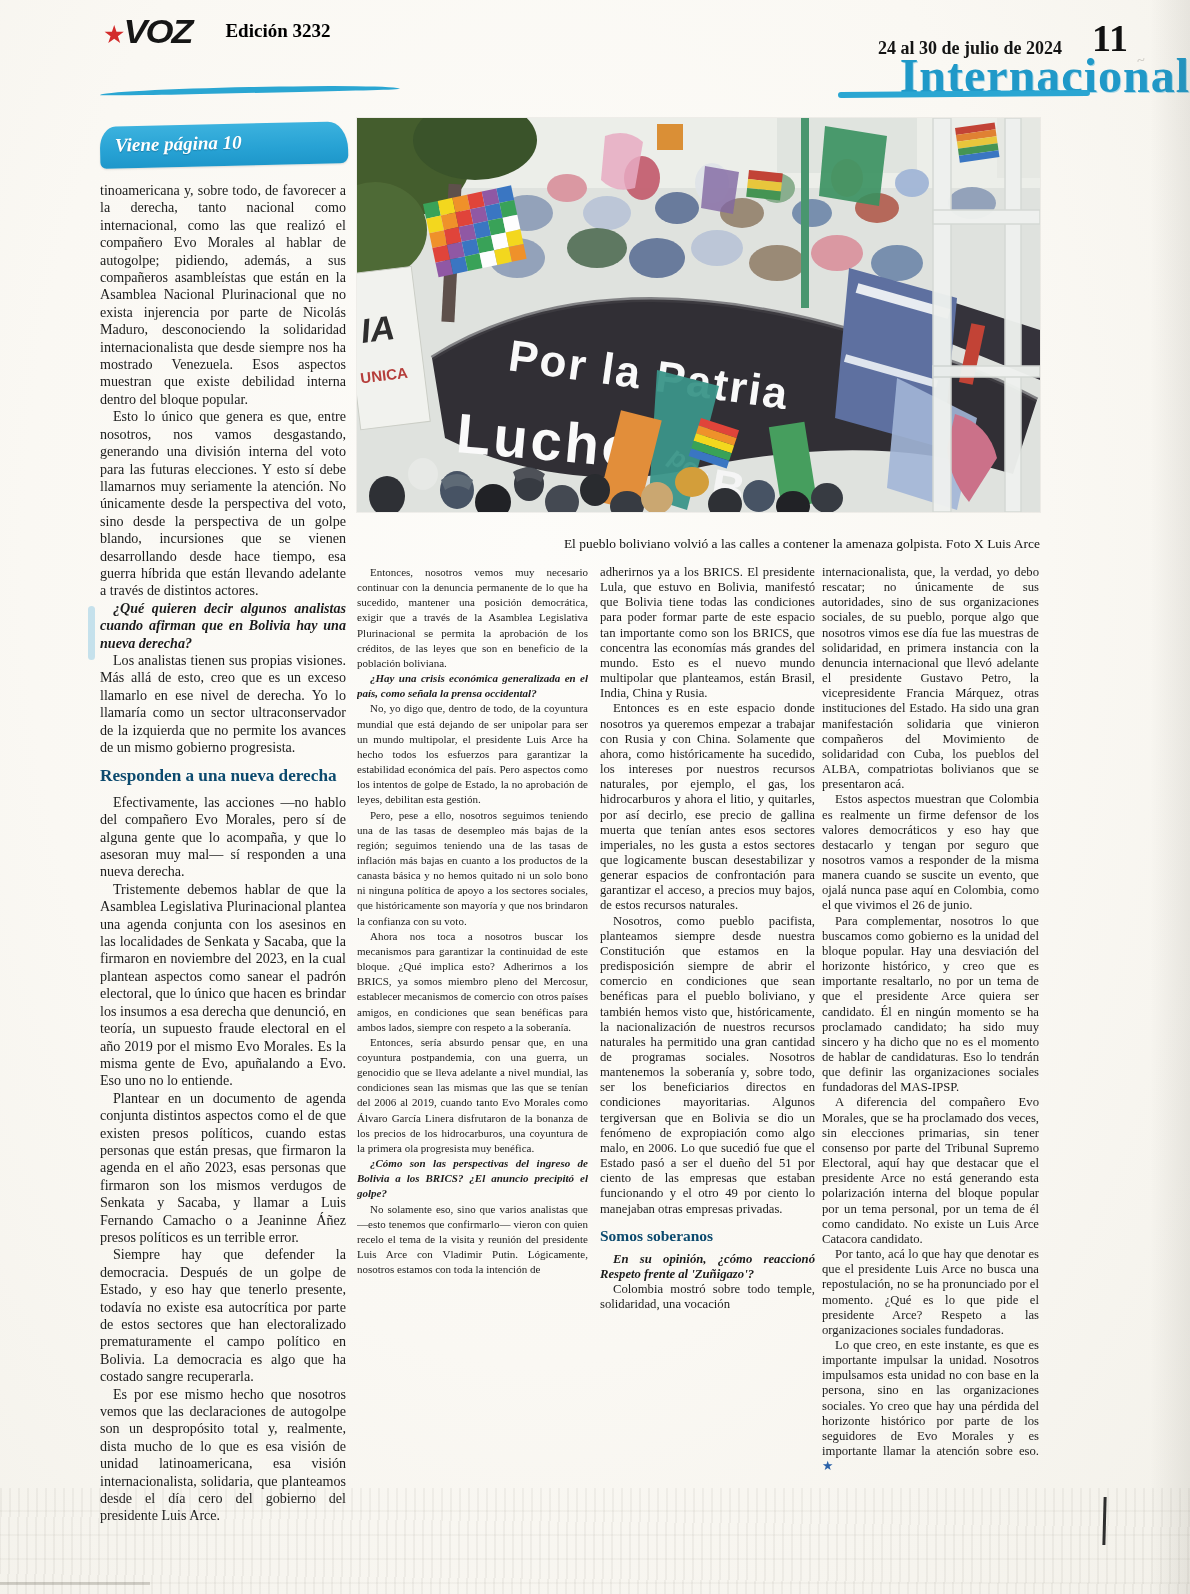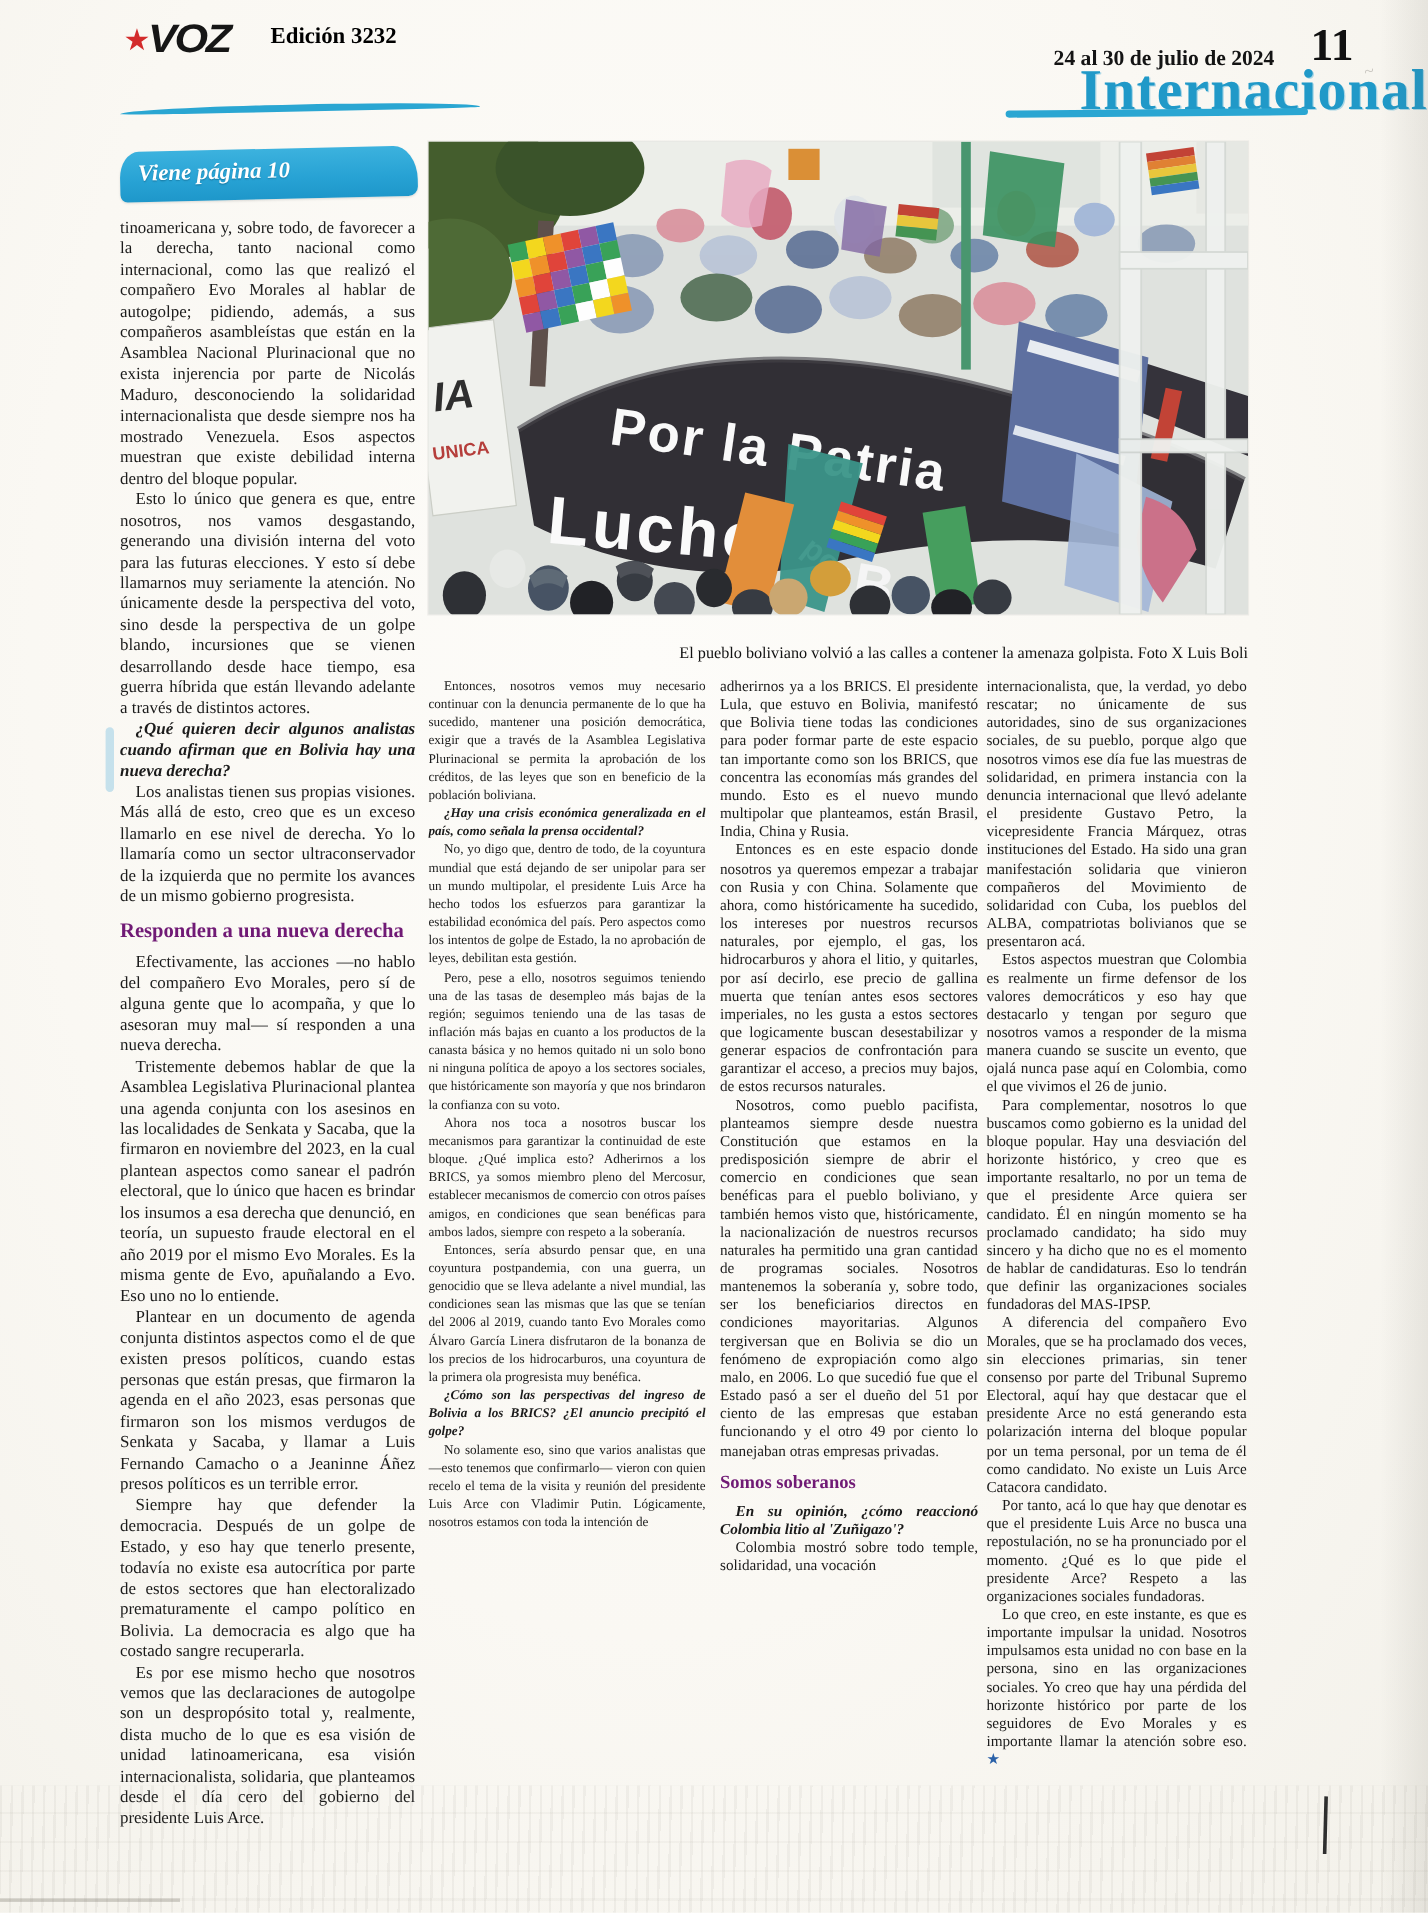--- a/index.html
+++ b/index.html
@@ -43,21 +43,21 @@
     font-size:13.5px;color:#121212;}
   
   .col{position:absolute;overflow:hidden;text-align:justify;}
   .col-0{left:100px;top:182px;width:246px;height:1396px;font-size:14.1px;line-height:17.4px;}
   .col-1{left:357px;top:565px;width:231px;height:1016px;font-size:11px;line-height:15.15px;}
   .col-2{left:600px;top:565px;width:215px;height:1016px;font-size:12.7px;line-height:15.15px;}
   .col-3{left:822px;top:565px;width:217px;height:1016px;font-size:12.7px;line-height:15.15px;}
   .blk{margin:0;text-indent:13px;}
   .blk.pc{text-indent:0;}
   .blk.q{font-weight:bold;font-style:italic;}
-  .blk.h{color:#701a75;font-weight:bold;text-indent:0;font-size:1.22em;margin:11px 0 9px;}
+  .blk.h{color:#0c4a6e;font-weight:bold;text-indent:0;font-size:1.22em;margin:11px 0 9px;}
   .endstar{color:#2a61a8;font-style:normal;}
   
   .edge-right{position:absolute;right:0;top:0;width:40px;height:1594px;
     background:linear-gradient(90deg,rgba(0,0,0,0),rgba(90,85,75,.10));}
   .bottom-band{position:absolute;left:0;top:1488px;width:1190px;height:106px;
     background:
      repeating-linear-gradient(91deg, rgba(110,105,95,.07) 0 2px, transparent 2px 9px),
      repeating-linear-gradient(180deg, transparent 0 22px, rgba(120,115,100,.05) 22px 24px);}
   .tick{position:absolute;left:1103px;top:1497px;width:3px;height:48px;background:#2e2e2e;transform:rotate(1.5deg);}
   .smudge-blue{position:absolute;left:88px;top:606px;width:7px;height:54px;border-radius:4px;
@@ -230,21 +230,21 @@
         <ellipse cx="402" cy="378" rx="16" ry="16" fill="#3d4a5c"></ellipse>
         <ellipse cx="436" cy="388" rx="17" ry="15" fill="#15161a"></ellipse>
         <ellipse cx="470" cy="380" rx="16" ry="15" fill="#2c3038"></ellipse>
         <path d="M84 362 Q100 350 116 362 L112 372 Q100 364 88 372 Z" fill="#56626f"></path>
         <path d="M156 354 Q172 344 188 356 L184 364 Q172 356 160 364 Z" fill="#44484f"></path>
       </g>
 
       <rect x="0" y="0" width="683" height="394" fill="#f4efe6" opacity="0.06"></rect>
     </svg>
   </figure>
-  <div class="caption">El pueblo boliviano volvió a las calles a contener la amenaza golpista. Foto X Luis Boli</div>
+  <div class="caption">El pueblo boliviano volvió a las calles a contener la amenaza golpista. Foto X Luis Arce</div>
 
   <div class="col col-0">
       <p class="blk pc">tinoamericana y, sobre todo, de favorecer a la derecha, tanto nacional como internacional, como las que realizó el compañero Evo Morales al hablar de autogolpe; pidiendo, además, a sus compañeros asambleístas que están en la Asamblea Nacional Plurinacional que no exista injerencia por parte de Nicolás Maduro, desconociendo la solidaridad internacionalista que desde siempre nos ha mostrado Venezuela. Esos aspectos muestran que existe debilidad interna dentro del bloque popular.</p>
       <p class="blk p">Esto lo único que genera es que, entre nosotros, nos vamos desgastando, generando una división interna del voto para las futuras elecciones. Y esto sí debe llamarnos muy seriamente la atención. No únicamente desde la perspectiva del voto, sino desde la perspectiva de un golpe blando, incursiones que se vienen desarrollando desde hace tiempo, esa guerra híbrida que están llevando adelante a través de distintos actores.</p>
       <p class="blk q">¿Qué quieren decir algunos analistas cuando afirman que en Bolivia hay una nueva derecha?</p>
       <p class="blk p">Los analistas tienen sus propias visiones. Más allá de esto, creo que es un exceso llamarlo en ese nivel de derecha. Yo lo llamaría como un sector ultraconservador de la izquierda que no permite los avances de un mismo gobierno progresista.</p>
       <p class="blk h">Responden a una nueva derecha</p>
       <p class="blk p">Efectivamente, las acciones —no hablo del compañero Evo Morales, pero sí de alguna gente que lo acompaña, y que lo asesoran muy mal— sí responden a una nueva derecha.</p>
       <p class="blk p">Tristemente debemos hablar de que la Asamblea Legislativa Plurinacional plantea una agenda conjunta con los asesinos en las localidades de Senkata y Sacaba, que la firmaron en noviembre del 2023, en la cual plantean aspectos como sanear el padrón electoral, que lo único que hacen es brindar los insumos a esa derecha que denunció, en teoría, un supuesto fraude electoral en el año 2019 por el mismo Evo Morales. Es la misma gente de Evo, apuñalando a Evo. Eso uno no lo entiende.</p>
       <p class="blk p">Plantear en un documento de agenda conjunta distintos aspectos como el de que existen presos políticos, cuando estas personas que están presas, que firmaron la agenda en el año 2023, esas personas que firmaron son los mismos verdugos de Senkata y Sacaba, y llamar a Luis Fernando Camacho o a Jeaninne Áñez presos políticos es un terrible error.</p>
@@ -259,21 +259,21 @@
       <p class="blk p">Ahora nos toca a nosotros buscar los mecanismos para garantizar la continuidad de este bloque. ¿Qué implica esto? Adherirnos a los BRICS, ya somos miembro pleno del Mercosur, establecer mecanismos de comercio con otros países amigos, en condiciones que sean benéficas para ambos lados, siempre con respeto a la soberanía.</p>
       <p class="blk p">Entonces, sería absurdo pensar que, en una coyuntura postpandemia, con una guerra, un genocidio que se lleva adelante a nivel mundial, las condiciones sean las mismas que las que se tenían del 2006 al 2019, cuando tanto Evo Morales como Álvaro García Linera disfrutaron de la bonanza de los precios de los hidrocarburos, una coyuntura de la primera ola progresista muy benéfica.</p>
       <p class="blk q">¿Cómo son las perspectivas del ingreso de Bolivia a los BRICS? ¿El anuncio precipitó el golpe?</p>
       <p class="blk p">No solamente eso, sino que varios analistas que —esto tenemos que confirmarlo— vieron con quien recelo el tema de la visita y reunión del presidente Luis Arce con Vladimir Putin. Lógicamente, nosotros estamos con toda la intención de</p>
     </div>
   <div class="col col-2">
       <p class="blk pc">adherirnos ya a los BRICS. El presidente Lula, que estuvo en Bolivia, manifestó que Bolivia tiene todas las condiciones para poder formar parte de este espacio tan importante como son los BRICS, que concentra las economías más grandes del mundo. Esto es el nuevo mundo multipolar que planteamos, están Brasil, India, China y Rusia.</p>
       <p class="blk p">Entonces es en este espacio donde nosotros ya queremos empezar a trabajar con Rusia y con China. Solamente que ahora, como históricamente ha sucedido, los intereses por nuestros recursos naturales, por ejemplo, el gas, los hidrocarburos y ahora el litio, y quitarles, por así decirlo, ese precio de gallina muerta que tenían antes esos sectores imperiales, no les gusta a estos sectores que logicamente buscan desestabilizar y generar espacios de confrontación para garantizar el acceso, a precios muy bajos, de estos recursos naturales.</p>
       <p class="blk p">Nosotros, como pueblo pacifista, planteamos siempre desde nuestra Constitución que estamos en la predisposición siempre de abrir el comercio en condiciones que sean benéficas para el pueblo boliviano, y también hemos visto que, históricamente, la nacionalización de nuestros recursos naturales ha permitido una gran cantidad de programas sociales. Nosotros mantenemos la soberanía y, sobre todo, ser los beneficiarios directos en condiciones mayoritarias. Algunos tergiversan que en Bolivia se dio un fenómeno de expropiación como algo malo, en 2006. Lo que sucedió fue que el Estado pasó a ser el dueño del 51 por ciento de las empresas que estaban funcionando y el otro 49 por ciento lo manejaban otras empresas privadas.</p>
       <p class="blk h">Somos soberanos</p>
-      <p class="blk q">En su opinión, ¿cómo reaccionó Colombia litio al 'Zuñigazo'?</p>
+      <p class="blk q">En su opinión, ¿cómo reaccionó Respeto frente al 'Zuñigazo'?</p>
       <p class="blk p">Colombia mostró sobre todo temple, solidaridad, una vocación</p>
     </div>
   <div class="col col-3">
       <p class="blk pc">internacionalista, que, la verdad, yo debo rescatar; no únicamente de sus autoridades, sino de sus organizaciones sociales, de su pueblo, porque algo que nosotros vimos ese día fue las muestras de solidaridad, en primera instancia con la denuncia internacional que llevó adelante el presidente Gustavo Petro, la vicepresidente Francia Márquez, otras instituciones del Estado. Ha sido una gran manifestación solidaria que vinieron compañeros del Movimiento de solidaridad con Cuba, los pueblos del ALBA, compatriotas bolivianos que se presentaron acá.</p>
       <p class="blk p">Estos aspectos muestran que Colombia es realmente un firme defensor de los valores democráticos y eso hay que destacarlo y tengan por seguro que nosotros vamos a responder de la misma manera cuando se suscite un evento, que ojalá nunca pase aquí en Colombia, como el que vivimos el 26 de junio.</p>
       <p class="blk p">Para complementar, nosotros lo que buscamos como gobierno es la unidad del bloque popular. Hay una desviación del horizonte histórico, y creo que es importante resaltarlo, no por un tema de que el presidente Arce quiera ser candidato. Él en ningún momento se ha proclamado candidato; ha sido muy sincero y ha dicho que no es el momento de hablar de candidaturas. Eso lo tendrán que definir las organizaciones sociales fundadoras del MAS-IPSP.</p>
       <p class="blk p">A diferencia del compañero Evo Morales, que se ha proclamado dos veces, sin elecciones primarias, sin tener consenso por parte del Tribunal Supremo Electoral, aquí hay que destacar que el presidente Arce no está generando esta polarización interna del bloque popular por un tema personal, por un tema de él como candidato. No existe un Luis Arce Catacora candidato.</p>
       <p class="blk p">Por tanto, acá lo que hay que denotar es que el presidente Luis Arce no busca una repostulación, no se ha pronunciado por el momento. ¿Qué es lo que pide el presidente Arce? Respeto a las organizaciones sociales fundadoras.</p>
       <p class="blk p">Lo que creo, en este instante, es que es importante impulsar la unidad. Nosotros impulsamos esta unidad no con base en la persona, sino en las organizaciones sociales. Yo creo que hay una pérdida del horizonte histórico por parte de los seguidores de Evo Morales y es importante llamar la atención sobre eso.<span class="endstar"> ★</span></p>
     </div>

